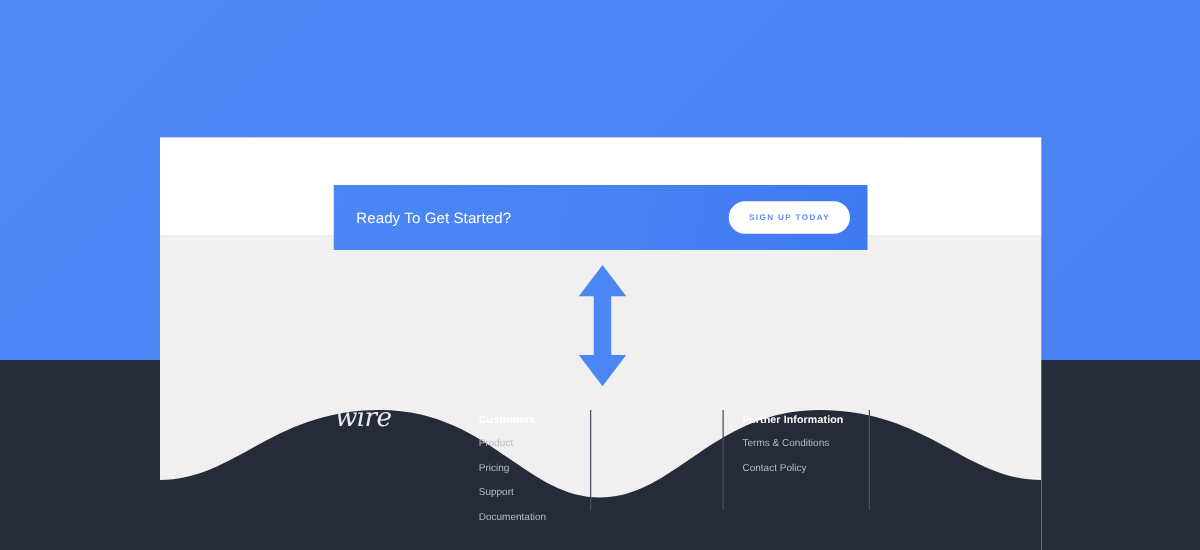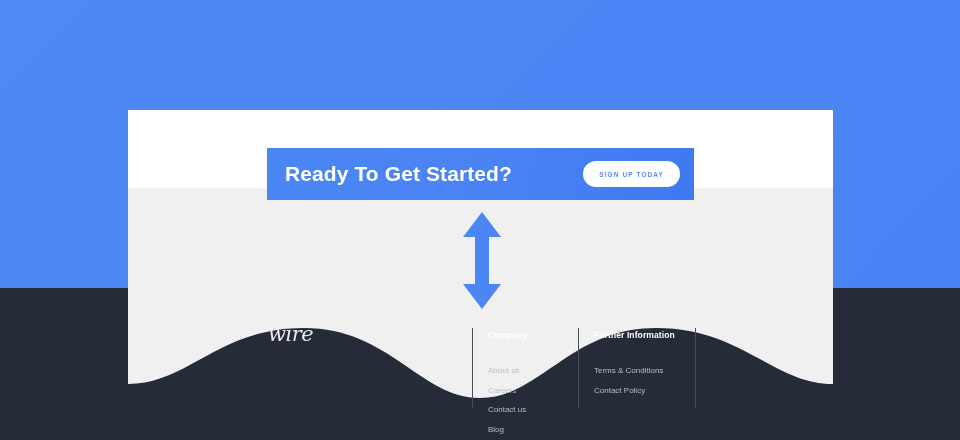--- a/index.html
+++ b/index.html
@@ -78,22 +78,22 @@
     height: 52px;
     background: linear-gradient(100deg, #4b86f5 0%, #4a84f4 45%, #3f79f0 100%);
     display: flex;
     align-items: center;
     justify-content: space-between;
     padding: 0 14px 0 18px;
   }
 
   .cta-headline {
     color: #ffffff;
-    font-size: 21px;
-    font-weight: bold;
+    font-size: 12px;
+    font-weight: normal;
     letter-spacing: 0.1px;
     white-space: nowrap;
   }
 
   .cta-button {
     background: #ffffff;
     color: #5b8cf2;
     border: none;
     border-radius: 999px;
     height: 26px;
@@ -150,21 +150,21 @@
   }
 
   .footer-col.c0 { left: 383px; }
   .footer-col.c1 { left: 488px; }
   .footer-col.c2 { left: 594px; }
 
   .footer-col-title {
     color: #ffffff;
     font-size: 8.5px;
     font-weight: bold;
-    margin-bottom: 26px;
+    margin-bottom: 10px;
     letter-spacing: 0.1px;
     white-space: nowrap;
   }
 
   .footer-link {
     display: block;
     color: #b9bcc7;
     font-size: 8px;
     text-decoration: none;
     margin-bottom: 10.5px;
@@ -218,28 +218,28 @@
 
   <div class="footer">
     <div class="footer-inner">
 
       <div class="footer-logo">wire</div>
 
       <div class="footer-divider d0"></div>
       <div class="footer-divider d1"></div>
       <div class="footer-divider d2"></div>
 
-
-      <div class="footer-col c1">
-        <div class="footer-col-title">Company</div>
-        <a class="footer-link">About us</a>
-        <a class="footer-link">Careers</a>
-        <a class="footer-link">Contact us</a>
-        <a class="footer-link">Blog</a>
+      <div class="footer-col c0">
+        <div class="footer-col-title">Customers</div>
+        <a class="footer-link">Product</a>
+        <a class="footer-link">Pricing</a>
+        <a class="footer-link">Support</a>
+        <a class="footer-link">Documentation</a>
       </div>
+
 
       <div class="footer-col c2">
         <div class="footer-col-title">Further Information</div>
         <a class="footer-link">Terms &amp; Conditions</a>
         <a class="footer-link">Contact Policy</a>
       </div>
 
     </div>
   </div>
 

